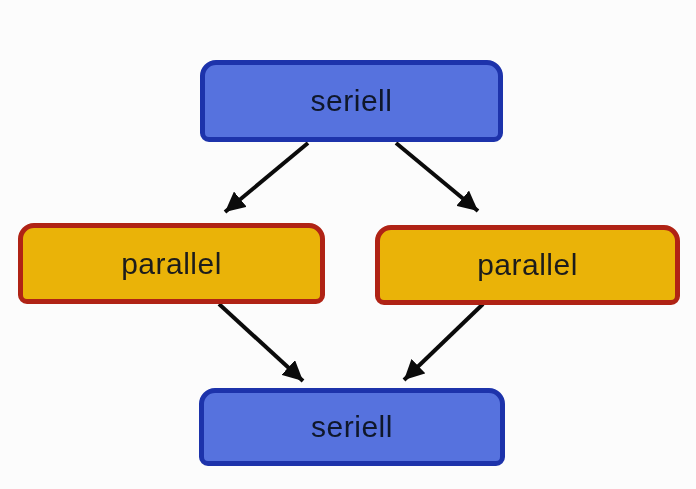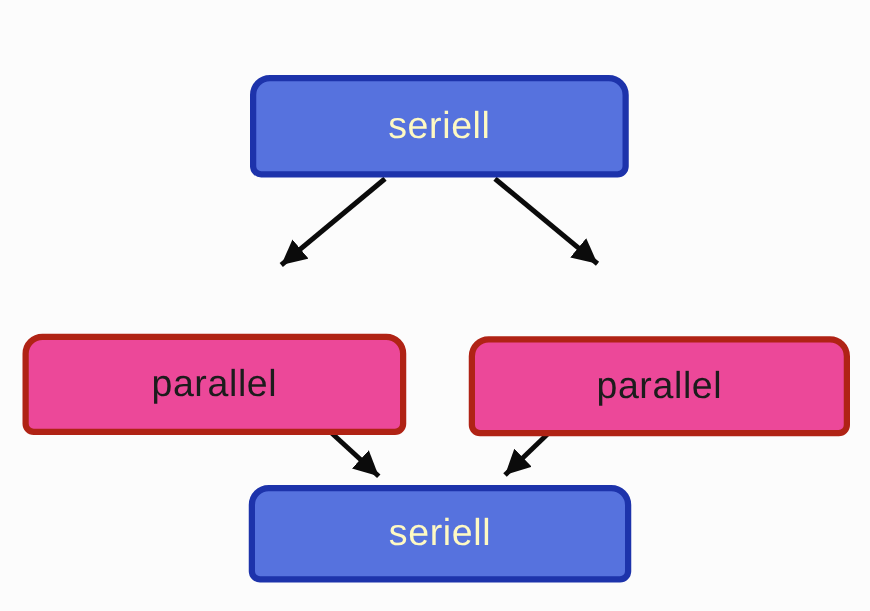--- a/index.html
+++ b/index.html
@@ -30,27 +30,26 @@
     align-items: center;
     justify-content: center;
     box-sizing: border-box;
     border-radius: 16px 16px 9px 9px;
     font-size: 30px;
     letter-spacing: 0.5px;
   }
   .node-blue {
     background: #5672de;
     border: 5px solid #1d33ab;
-    color: #fef9c3;
+    color: #0f172a;
   }
   .node-red {
-    background: #ec4899;
+    background: #eab308;
     border: 5px solid #b02315;
     color: #1c1c1c;
-    margin-top: 44px;
   }
   .node-seriell-top    { left: 200px; top: 60px;  width: 303px; height: 82px; }
   .node-parallel-left  { left: 18px;  top: 223px; width: 307px; height: 81px; }
   .node-parallel-right { left: 375px; top: 225px; width: 305px; height: 80px; }
   .node-seriell-bottom { left: 199px; top: 388px; width: 306px; height: 78px; }
   .arrow-line {
     stroke: #0b0b0b;
     stroke-width: 4;
     fill: none;
   }

